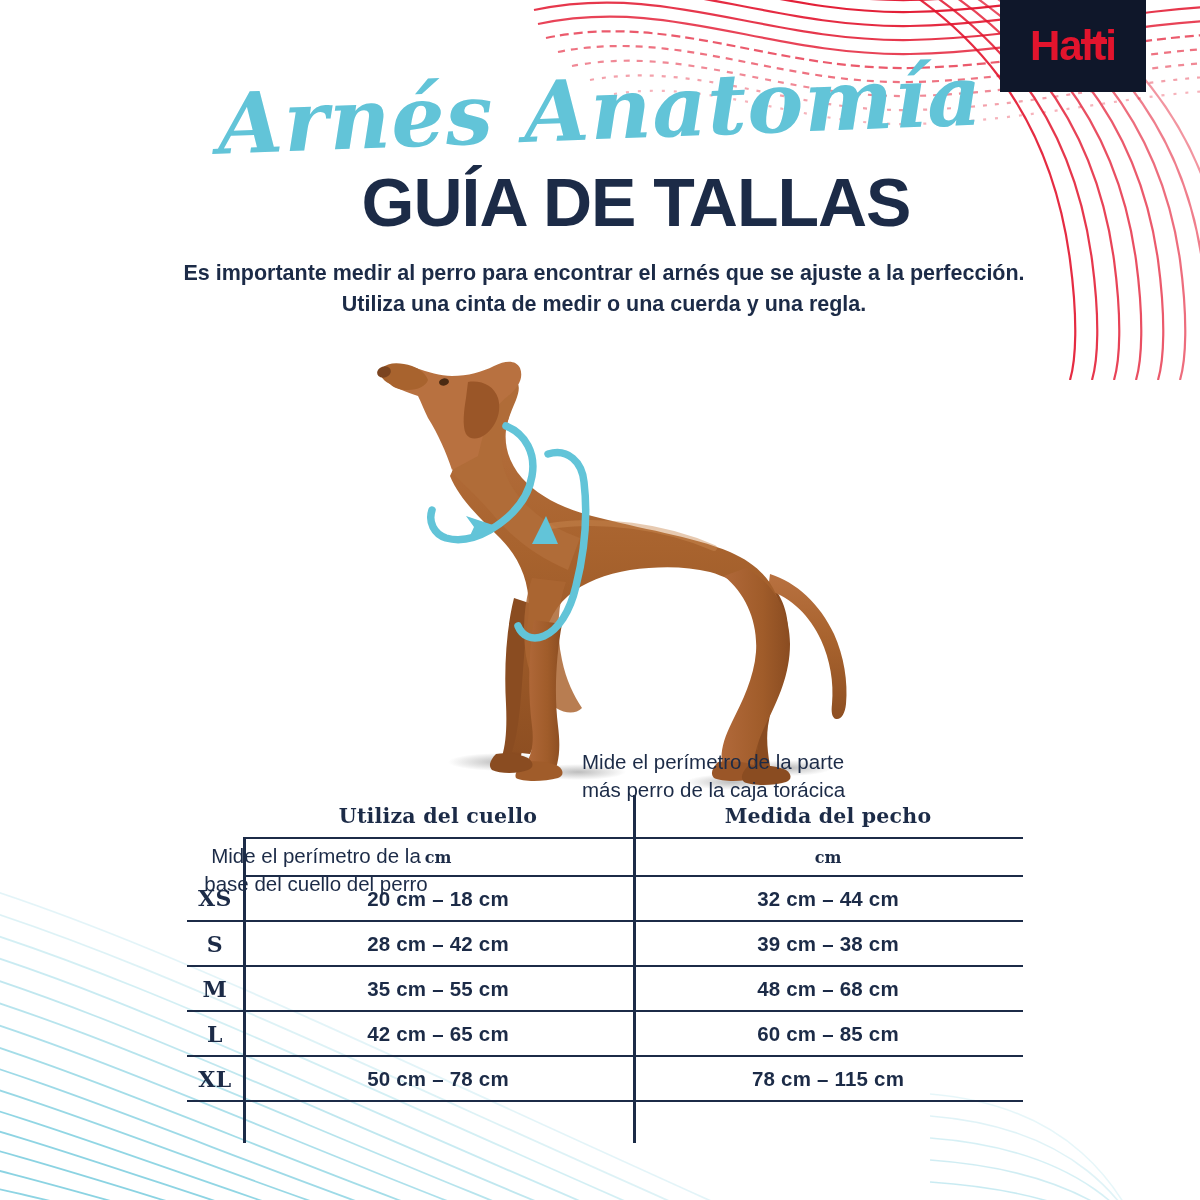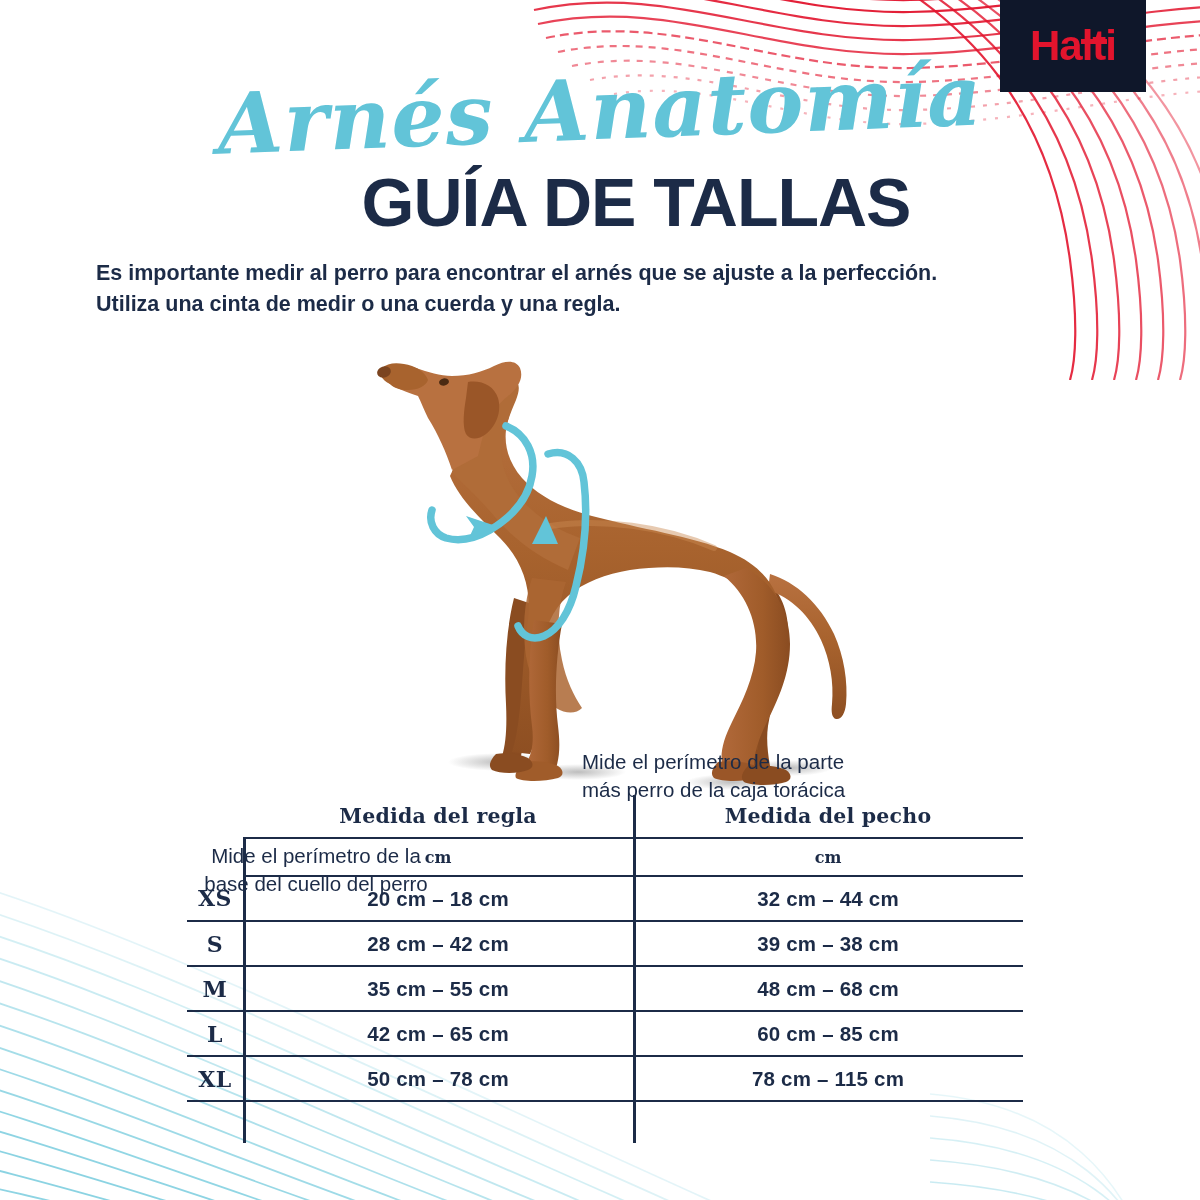--- a/index.html
+++ b/index.html
@@ -112,23 +112,23 @@
     font-size: 68px;
     line-height: 1;
     letter-spacing: -1px;
     z-index: 5;
     margin-left: 36px;
   }
 
   .subtitle {
     position: absolute;
     top: 258px;
-    left: 96px;
+    left: 104px;
     width: 1000px;
-    text-align: left;
+    text-align: center;
     color: #1c2b47;
     font-family: "Liberation Sans", sans-serif;
     font-weight: bold;
     font-size: 21.5px;
     line-height: 1.42;
     z-index: 5;
   }
   .subtitle span { display: block; }
 
   
@@ -452,21 +452,21 @@
 
     <table class="tbl">
       <colgroup>
         <col class="col-size">
           <col class="col-neck">
           <col class="col-chest">
       </colgroup>
       <tbody>
         <tr class="r-title">
           <td></td>
-          <td class="th-group">Medida del regla</td>
+          <td class="th-group">Utiliza del cuello</td>
           <td class="th-group">Medida del pecho</td>
         </tr>
         <tr class="r-cm">
           <td></td>
           <td class="th-unit hr-top-inner hr-under-cm">cm</td>
           <td class="th-unit hr-top-inner hr-under-cm">cm</td>
         </tr>
 
         <tr class="r-data hr-row">
           <td class="td-size hr-row">XS</td>

